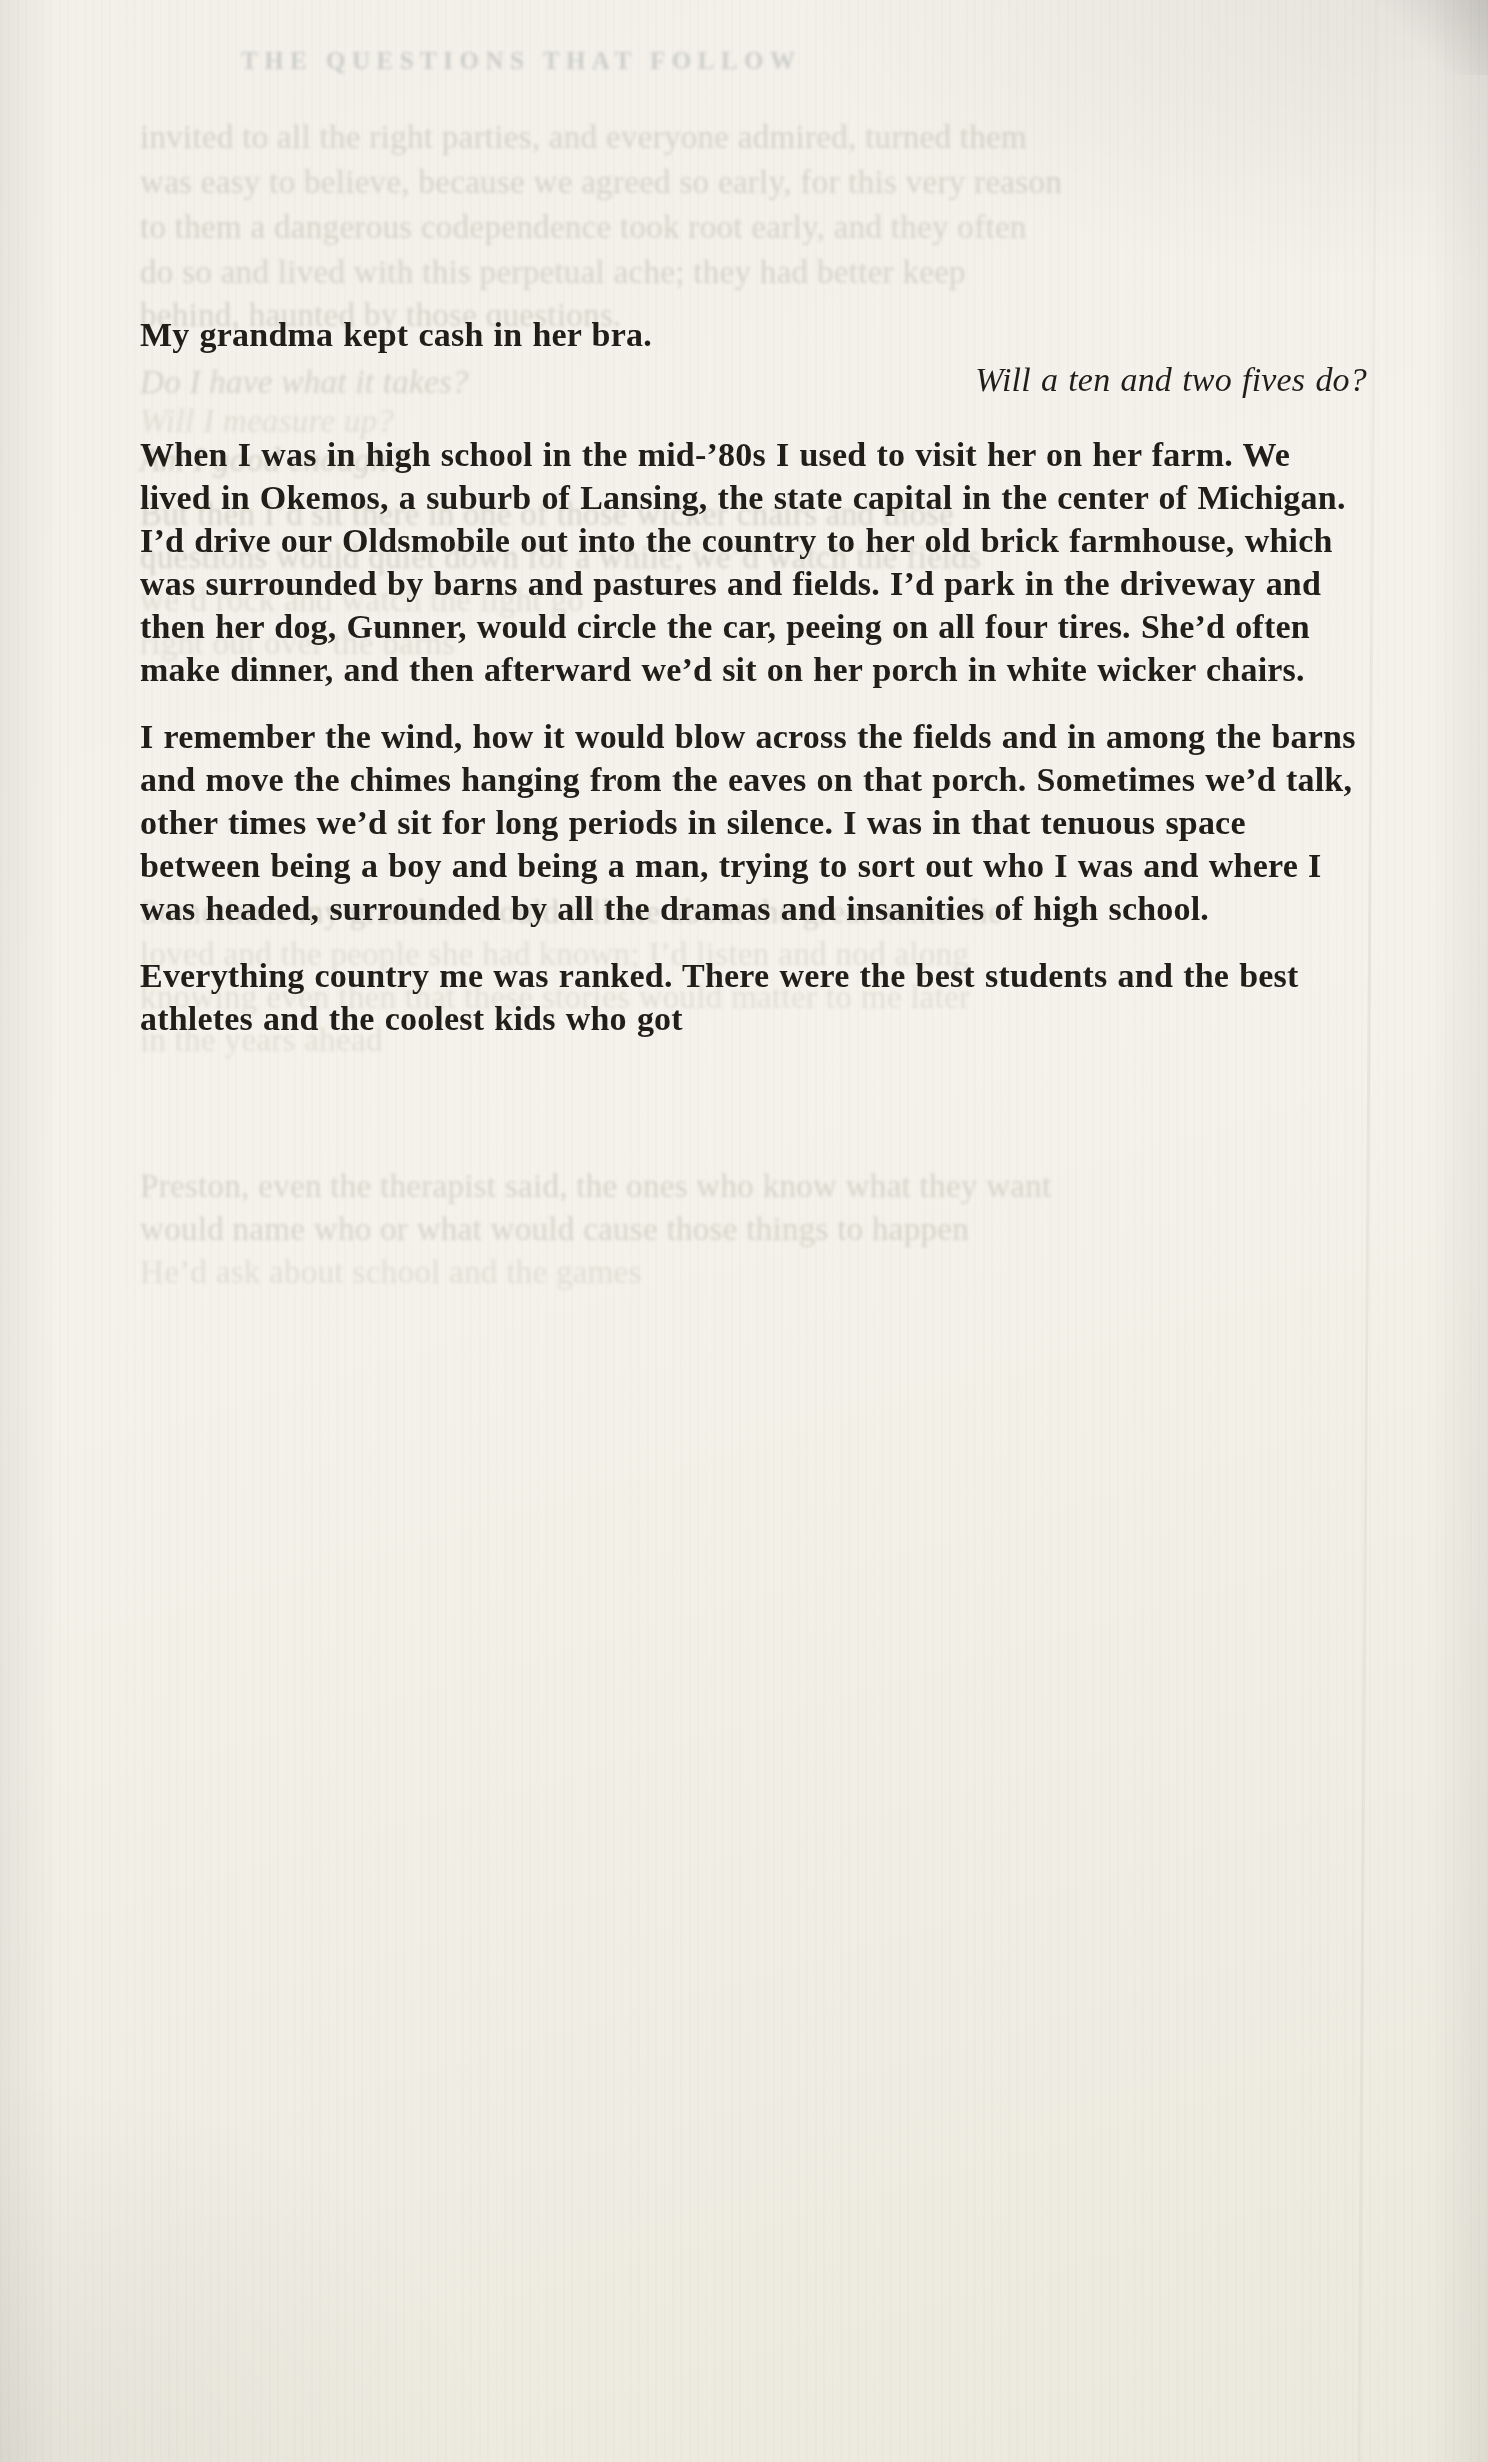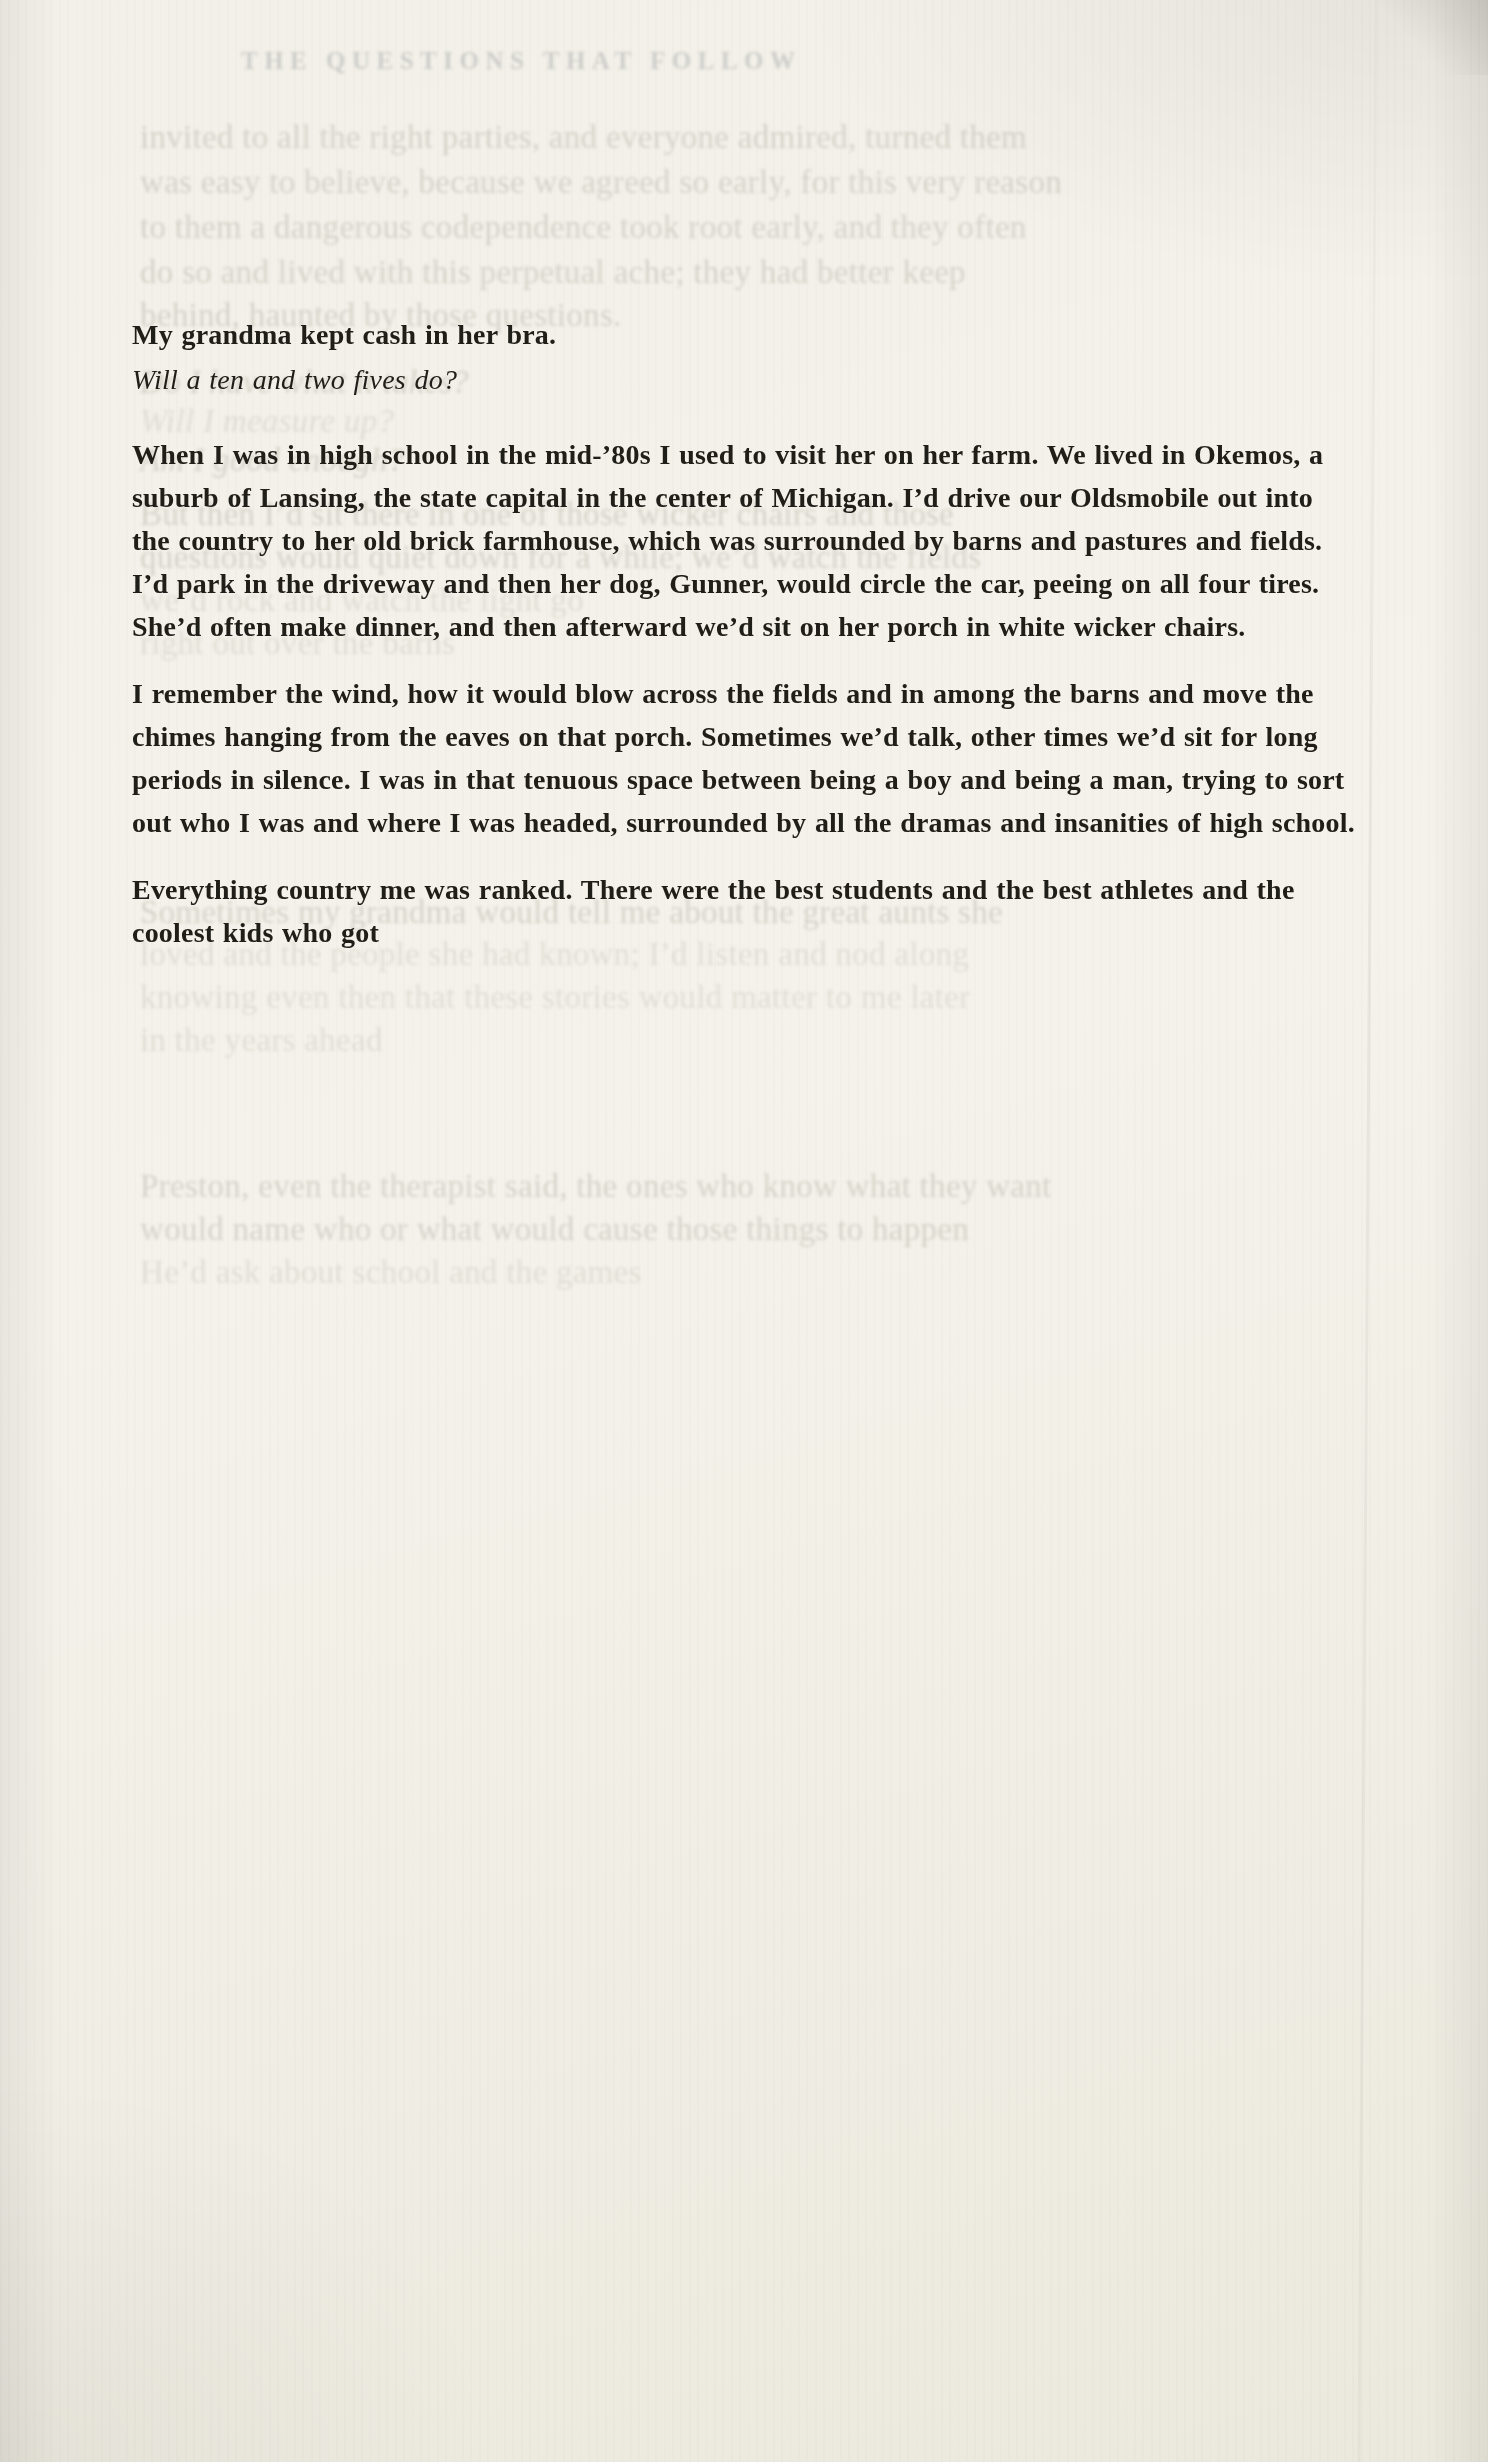--- a/index.html
+++ b/index.html
@@ -51,32 +51,32 @@
   }
   .g.italic { font-style: italic; }
   .g.header {
     font-weight: bold; font-size: 25px; letter-spacing: 6.5px;
     color: rgba(60, 70, 90, 0.20);
   }
   .g.dim { color: rgba(68, 60, 42, 0.10); }
 
   
   .text-block {
-    position: absolute; left: 132px; top: 313px; width: 1227px;
-    font-size: 28px; line-height: 43px;
+    position: absolute; left: 140px; top: 313px; width: 1227px;
+    font-size: 34px; line-height: 43px;
     color: #201e19;
     letter-spacing: 0.2px;
     word-spacing: 1.4px;
   }
   .text-block p { margin: 0; }
   .para-gap-sm { margin-top: 1.9px !important; }
   .para-gap    { margin-top: 24px !important; font-weight: bold; }
   .para-gap-lg { margin-top: 32px !important; font-weight: bold; }
   .bold   { font-weight: bold; }
-  .italic { font-style: italic; }
+  .italic { font-style: italic; text-align: right; }
 </style>
 </head>
 <body>
 
 <div class="page">
 
   <div class="ghost-layer">
     <span class="g header" style="top:47px;  left:241px;">THE QUESTIONS THAT FOLLOW</span>
     <span class="g" style="top:119px;">invited to all the right parties, and everyone admired, turned them</span>
     <span class="g" style="top:164px;">was easy to believe, because we agreed so early, for this very reason</span>

